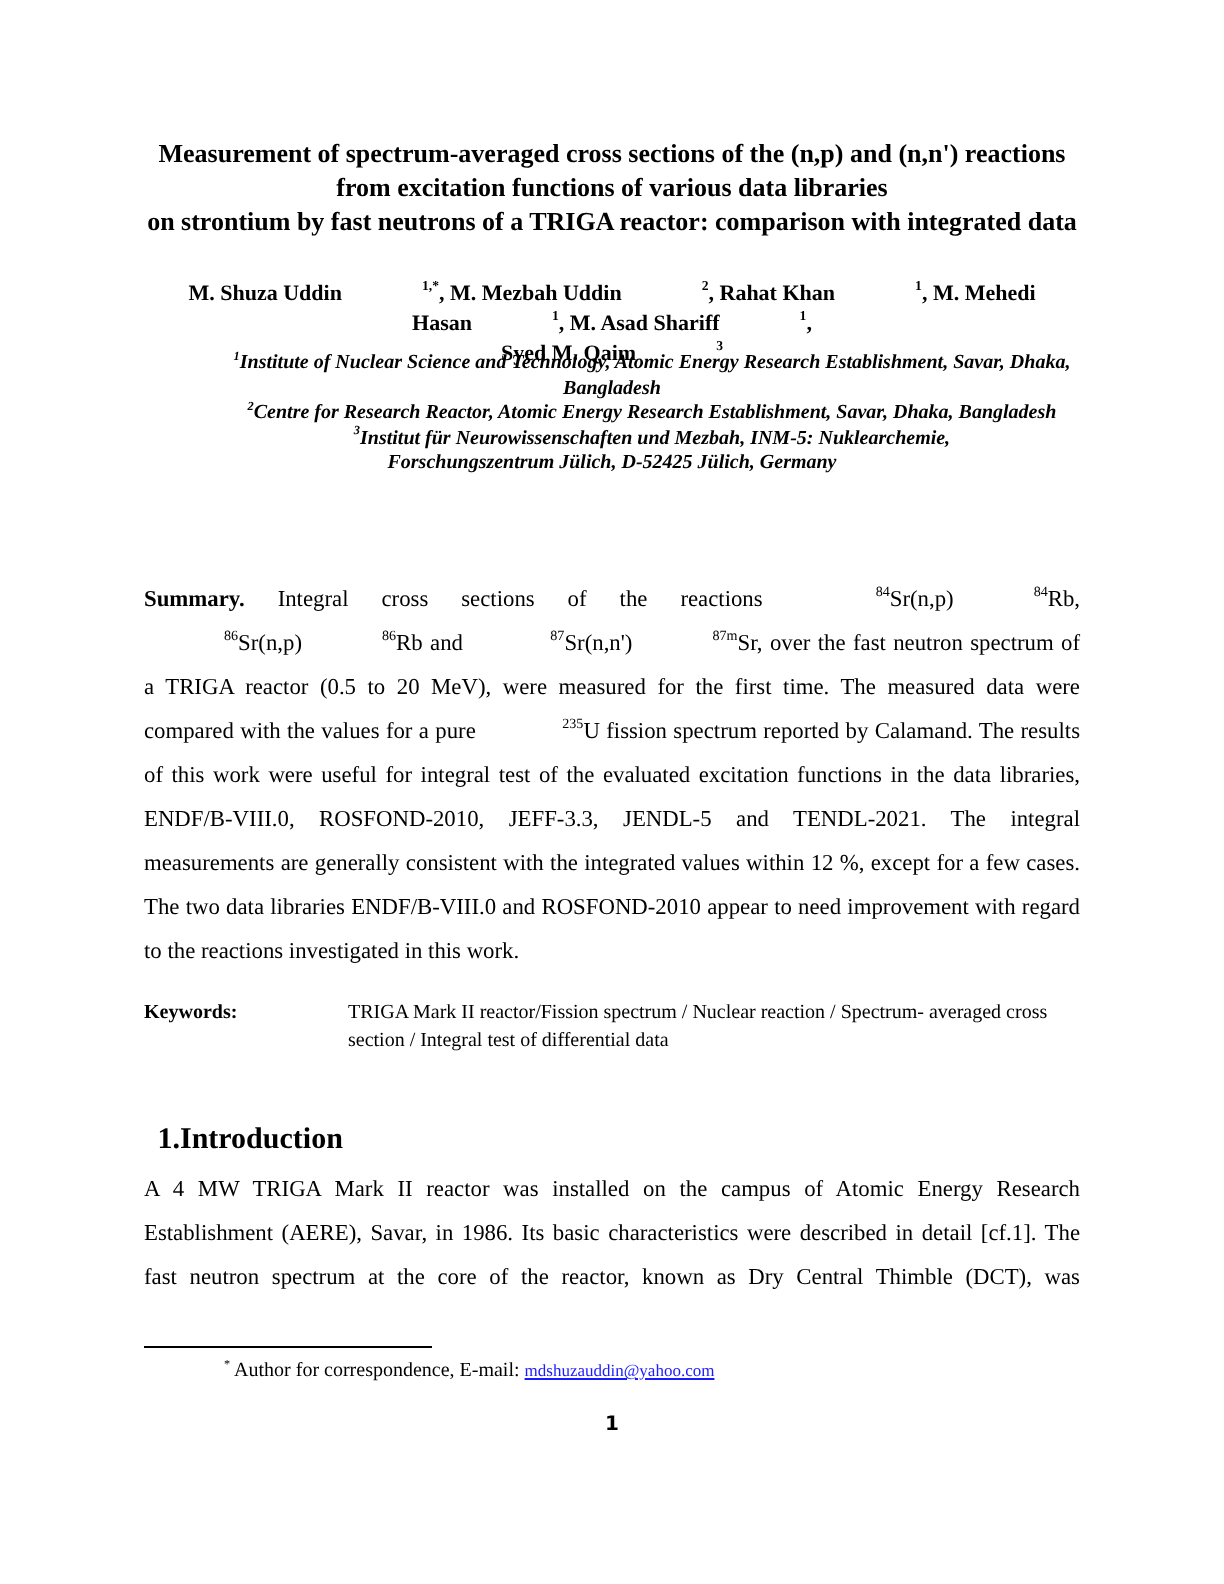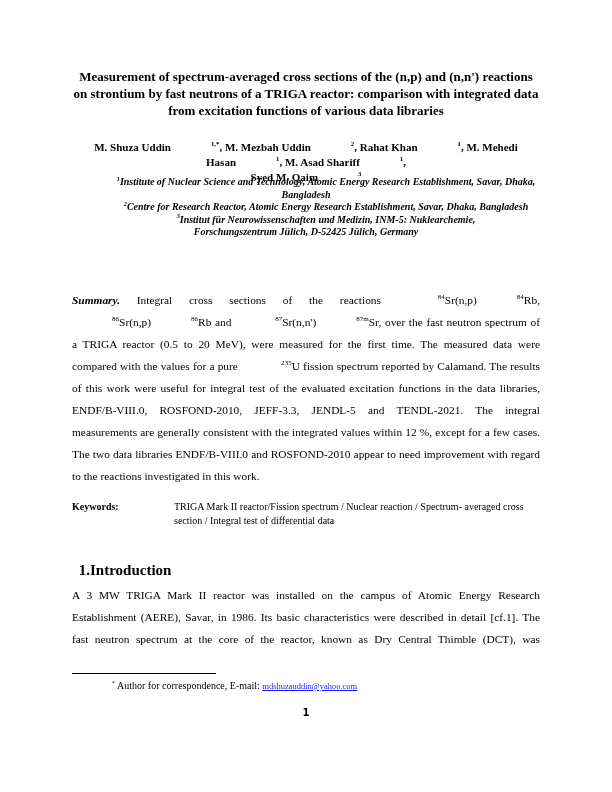--- a/index.html
+++ b/index.html
@@ -8,71 +8,71 @@
     .page { position: absolute; left: 0; top: 0; width: 612px; height: 792px; }
     .title { position: absolute; left: 60px; width: 492px; top: 68px; text-align: center;
              font-weight: bold; font-size: 13px; line-height: 17px; }
     .authors { position: absolute; left: 60px; width: 492px; top: 140px; text-align: center;
                font-weight: bold; font-size: 11px; line-height: 15px; }
     .affils { position: absolute; left: 60px; width: 492px; top: 176px; text-align: center;
               font-weight: bold; font-style: italic; font-size: 10px; line-height: 12.5px; }
     sup { font-size: 0.62em; line-height: 0; vertical-align: super; padding-left: 40px; }
     .summary { position: absolute; left: 72px; width: 468px; top: 289px; text-align: justify;
                font-size: 11.4px; line-height: 22px; }
-    .summary .lbl { font-weight: bold; font-style: italic; }
+    .summary .lbl { font-weight: bold; }
     .keywords { position: absolute; left: 72px; width: 468px; top: 500px; font-size: 10px; line-height: 14px; }
     .keywords .klabel { position: absolute; left: 0; top: 0; font-weight: bold; }
     .keywords .ktext { margin-left: 102px; }
     .section { position: absolute; left: 72px; top: 562px; font-weight: bold; font-size: 15px; text-align: right; }
     .section .num { display: inline-block; width: 18px; }
     .intro { position: absolute; left: 72px; width: 468px; top: 584px; text-align: justify;
              font-size: 11.4px; line-height: 22px; text-align-last: justify; }
     .fn-rule { position: absolute; left: 72px; top: 673px; width: 144px; height: 0; border-top: 1px solid #000; }
     .footnote { position: absolute; left: 72px; top: 680px; font-size: 10px; }
     .footnote a { color: #1a1aff; text-decoration: underline; font-size: 8.5px; }
     .pageno { position: absolute; left: 0; width: 612px; top: 707px; text-align: center;
               font-family: "DejaVu Sans", sans-serif; font-weight: bold; font-size: 10px; }
   </style>
 </head>
 <body>
 
 <div class="page">
 
   <div class="title">
     <div>Measurement of spectrum-averaged cross sections of the (n,p) and (n,n') reactions</div>
+    <div>from excitation functions of various data libraries</div>
     <div>on strontium by fast neutrons of a TRIGA reactor: comparison with integrated data</div>
-    <div>from excitation functions of various data libraries</div>
   </div>
 
   <div class="authors">
     <span><span>M. Shuza Uddin</span><sup>1,*</sup></span>,
     <span><span>M. Mezbah Uddin</span><sup>2</sup></span>,
     <span><span>Rahat Khan</span><sup>1</sup></span>,
     <span><span>M. Mehedi Hasan</span><sup>1</sup></span>,
     <span><span>M. Asad Shariff</span><sup>1</sup></span>,<br>
     <span><span>Syed M. Qaim</span><sup>3</sup></span>
   </div>
 
   <div class="affils">
     <div><sup>1</sup><span>Institute of Nuclear Science and Technology, Atomic Energy Research Establishment, Savar, Dhaka, Bangladesh</span></div>
     <div><sup>2</sup><span>Centre for Research Reactor, Atomic Energy Research Establishment, Savar, Dhaka, Bangladesh</span></div>
-    <div><sup>3</sup><span>Institut für Neurowissenschaften und Medizin, INM-5: Nuklearchemie,</span></div>
+    <div><sup>3</sup><span>Institut für Neurowissenschaften und Mezbah, INM-5: Nuklearchemie,</span></div>
     <div><span>Forschungszentrum Jülich, D-52425 Jülich, Germany</span></div>
   </div>
 
   <div class="summary"><span class="lbl">Summary.</span> <span>Integral cross sections of the reactions </span><sup>84</sup><span>Sr(n,p)</span><sup>84</sup><span>Rb, </span><sup>86</sup><span>Sr(n,p)</span><sup>86</sup><span>Rb and </span><sup>87</sup><span>Sr(n,n')</span><sup>87m</sup><span>Sr, over the fast neutron spectrum of a TRIGA reactor (0.5 to 20 MeV), were measured for the first time. The measured data were compared with the values for a pure </span><sup>235</sup><span>U fission spectrum reported by Calamand. The results of this work were useful for integral test of the evaluated excitation functions in the data libraries, ENDF/B-VIII.0, ROSFOND-2010, JEFF-3.3, JENDL-5 and TENDL-2021. The integral measurements are generally consistent with the integrated values within 12 %, except for a few cases. The two data libraries ENDF/B-VIII.0 and ROSFOND-2010 appear to need improvement with regard to the reactions investigated in this work.</span></div>
 
   <div class="keywords">
     <span class="klabel">Keywords:</span>
     <div class="ktext">TRIGA Mark II reactor/Fission spectrum / Nuclear reaction / Spectrum- averaged cross section / Integral test of differential data</div>
   </div>
 
   <div class="section">
     <span class="num">1.</span><span>Introduction</span>
   </div>
 
-  <div class="intro">A 3 MW TRIGA Mark II reactor was installed on the campus of Atomic Energy Research Establishment (AERE), Savar, in 1986. Its basic characteristics were described in detail [cf.1]. The fast neutron spectrum at the core of the reactor, known as Dry Central Thimble (DCT), was</div>
+  <div class="intro">A 4 MW TRIGA Mark II reactor was installed on the campus of Atomic Energy Research Establishment (AERE), Savar, in 1986. Its basic characteristics were described in detail [cf.1]. The fast neutron spectrum at the core of the reactor, known as Dry Central Thimble (DCT), was</div>
 
   <div class="fn-rule"></div>
   <div class="footnote"><sup>*</sup><span> Author for correspondence, E-mail: </span><a>mdshuzauddin@yahoo.com</a></div>
 
   <div class="pageno">1</div>
 </div>
 
 </body></html>

